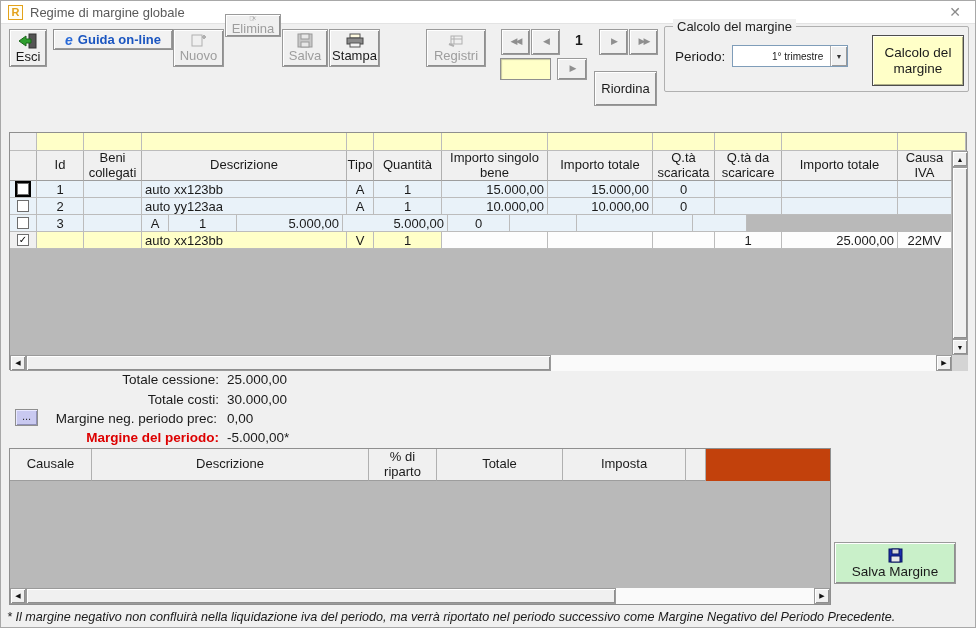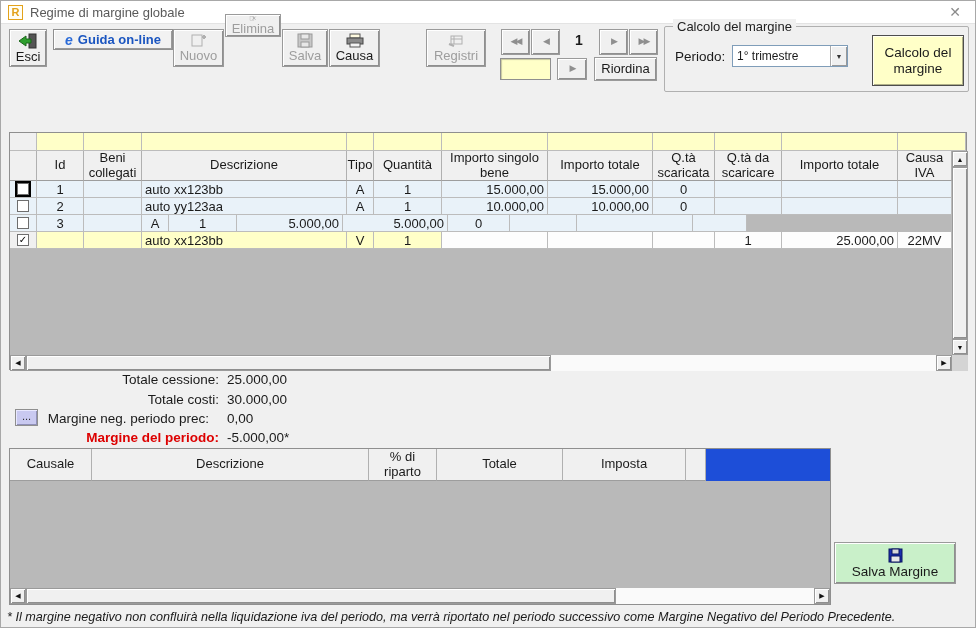--- a/index.html
+++ b/index.html
@@ -36,21 +36,21 @@
   .goto-input { position:absolute; left:499px; top:57px; width:51px; height:22px; background:#ffffc8;
                 border:1px solid #8f8f8f; box-shadow: inset 1px 1px 1px #c8c8a0; font-size:13px; padding:0 3px; }
 
   
   .groupbox { position:absolute; left:663px; top:25px; width:305px; height:66px;
               border:1px solid #b0b0b0; border-radius:2px; }
   .groupbox-legend { position:absolute; left:8px; top:-8px; background:#f0f0f0; padding:0 4px; font-size:13px; color:#222; }
   .periodo-label { position:absolute; left:10px; top:22px; font-size:13.5px; }
   .periodo-select { position:absolute; left:67px; top:18px; width:116px; height:22px; background:#ffffff;
                     border:1px solid #7f9db9; display:flex; align-items:center; }
-  .periodo-value { flex:1; padding-left:4px; font-size:12px; white-space:nowrap; overflow:hidden; }
+  .periodo-value { flex:1; padding-left:20px; font-size:10px; white-space:nowrap; overflow:hidden;margin-left:19px; }
   .select-arrow { width:17px; height:100%; background:#f0f0f0; border-left:1px solid #aaa;
                   box-shadow: inset 1px 1px 0 #fff, inset -1px -1px 0 #999;
                   display:flex; align-items:center; justify-content:center; font-size:7px; color:#333; }
   .calc-btn { position:absolute; left:207px; top:8px; width:92px; height:51px; background:#ffffc8;
               border:1px solid #4d4d4d; box-shadow: inset 1px 1px 0 #fffff0, inset -1px -1px 0 #b0b089;
               display:flex; align-items:center; justify-content:center; text-align:center;
               font-size:13.5px; line-height:1.15; }
 
   
   .table1 { position:absolute; left:8px; top:131px; width:958px; height:238px; background:#b9b9b9;
@@ -95,21 +95,21 @@
 
   
   .tot-label { position:absolute; width:180px; text-align:right; font-size:13.5px; }
   .tot-value { position:absolute; left:226px; font-size:13.5px; }
   .browse-btn { position:absolute; left:14px; top:408px; width:23px; height:17px; background:#c9c9f0;
                 border:1px solid #8f8f8f; box-shadow: inset 1px 1px 0 #e8e8ff, inset -1px -1px 0 #9090b8;
                 font-size:11px; line-height:12px; text-align:center; color:#333; }
   .red { color:#dd0000; font-weight:bold; }
 
   
-  .table2 { position:absolute; left:8px; top:447px; width:822px; height:157px; background:#1d4ed8;
+  .table2 { position:absolute; left:8px; top:447px; width:822px; height:157px; background:#c2410c;
             border:1px solid #8f8f8f; }
   .t2-hdr .hdr { height:32px; }
   .v0{width:82px;flex:none}.v1{width:277px;flex:none}.v2{width:68px;flex:none}
   .v3{width:126px;flex:none}.v4{width:124px;flex:none}.v5{width:123px;flex:none}.v6{width:20px;flex:none}
 
   
   .act-btn { position:absolute; left:833px; width:122px; background:#f0f0f0; border:1px solid #9a9a9a;
              box-shadow: inset 1px 1px 0 #ffffff, inset -1px -1px 0 #8f8f8f;
              display:flex; flex-direction:column; align-items:center; justify-content:center;
              font-size:13.5px; }
@@ -167,21 +167,21 @@
     </svg>
     <span>Salva</span>
   </div>
 
   <div class="btn3d" style="left:328px;top:28px;width:51px;height:38px">
     <svg class="icon-svg" width="20" height="15" viewBox="0 0 20 15">
       <rect x="5" y="1" width="10" height="4" fill="#fffbe0" stroke="#555"></rect>
       <rect x="2" y="5" width="16" height="6" fill="#8a8a8a" stroke="#444"></rect>
       <rect x="5" y="10" width="10" height="4" fill="#f2f2f2" stroke="#555"></rect>
     </svg>
-    <span>Causa</span>
+    <span>Stampa</span>
   </div>
 
   <div class="btn3d disabled" style="left:425px;top:28px;width:60px;height:38px">
     <svg class="icon-svg" width="18" height="15" viewBox="0 0 18 15">
       <rect x="4" y="3" width="11" height="8" fill="none" stroke="#b0b0b0"></rect>
       <path d="M4 6 h11 M7 3 v8" stroke="#b0b0b0" fill="none"></path>
       <path d="M2 11 l5 2" stroke="#b0b0b0" stroke-width="2" fill="none"></path>
     </svg>
     <span>Registri</span>
   </div>
@@ -197,21 +197,21 @@
       <span>▶</span>
     </div>
   <div class="btn3d nav-btn" style="left:628px;top:28px">
       <span>▶▶</span>
     </div>
 
   <input class="goto-input" value="" style="">
   <div class="btn3d nav-btn" style="left:556px;top:57px;width:30px;height:22px">
       <span>▶</span>
     </div>
-  <div class="btn3d" style="left:593px;top:56px;width:63px;height:24px">
+  <div class="btn3d" style="left:593px;top:70px;width:63px;height:35px">
       <span>Riordina</span>
     </div>
 
   <div class="groupbox">
     <div class="groupbox-legend">Calcolo del margine</div>
     <div class="periodo-label">Periodo:</div>
     <div class="periodo-select">
       <span class="periodo-value">1° trimestre</span>
       <span class="select-arrow">▼</span>
     </div>
@@ -336,21 +336,21 @@
     <div class="corner-sq"></div>
   </div>
 
   <div class="tot-label" style="left:38px;top:371px">Totale cessione:</div>
   <div class="tot-value" style="top:371px">25.000,00</div>
 
   <div class="tot-label" style="left:38px;top:391px">Totale costi:</div>
   <div class="tot-value" style="top:391px">30.000,00</div>
 
   <div class="browse-btn">...</div>
-  <div class="tot-label" style="left:28px;top:410px">Margine neg. periodo prec:</div>
+  <div class="tot-label" style="left:36px;top:410px">Margine neg. periodo prec:</div>
   <div class="tot-value" style="top:410px">0,00</div>
 
   <div class="tot-label red" style="left:38px;top:429px">Margine del periodo:</div>
   <div class="tot-value" style="top:429px">-5.000,00*</div>
 
   <div class="table2">
     <div class="t-row t2-hdr">
       <div class="cell hdr v0">Causale</div>
       <div class="cell hdr v1">Descrizione</div>
       <div class="cell hdr v2">% di riparto</div>

